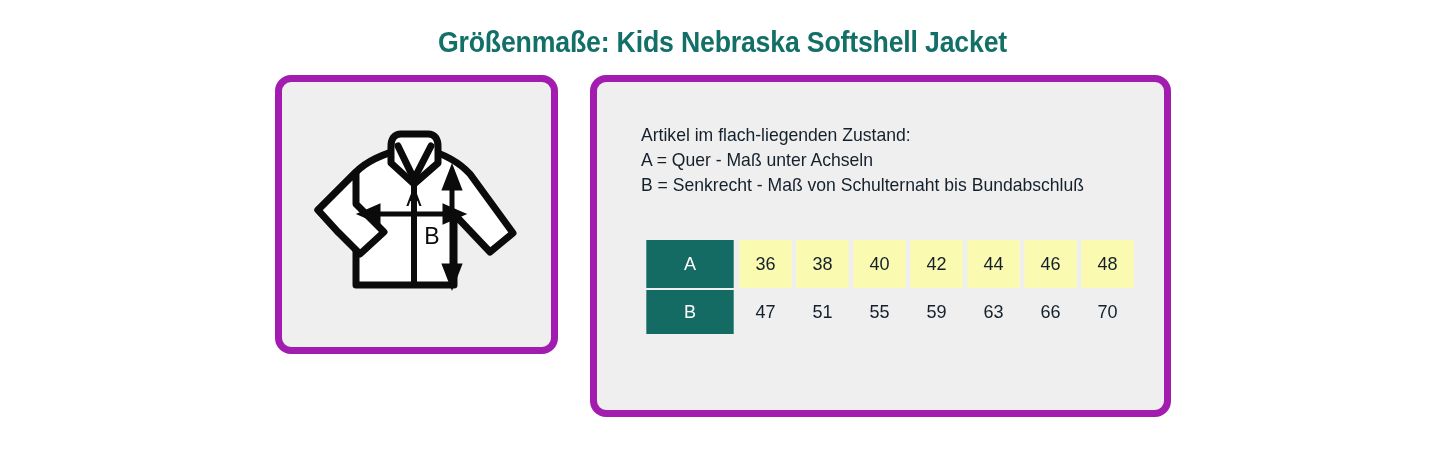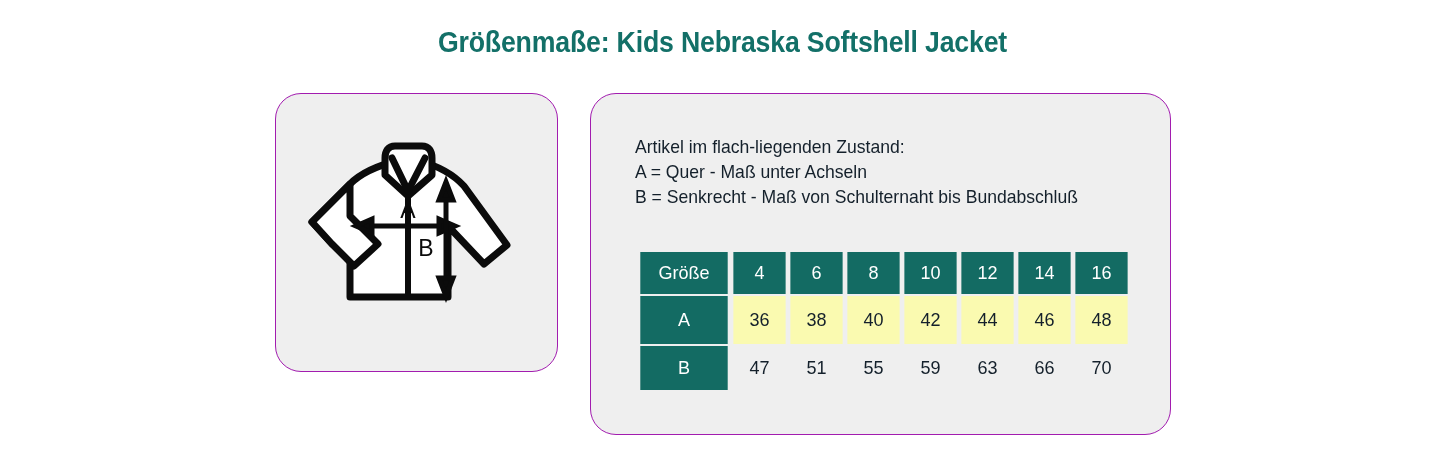--- a/index.html
+++ b/index.html
@@ -32,24 +32,23 @@
     font-weight: bold;
     letter-spacing: -0.2px;
     transform: scaleX(0.92);
     white-space: nowrap;
   }
 
   
   .panel {
     position: absolute;
     background: #efefef;
-    border: 1px solid #a21caf;
-    border-radius: 26px;
+    border: 7px solid #a21caf;
+    border-radius: 16px;
     box-sizing: border-box;
-    margin-top: 18px;
   }
 
   #illustration-panel {
     left: 275px;
     top: 75px;
     width: 283px;
     height: 279px;
   }
 
   #measurements-panel {
@@ -193,30 +192,20 @@
   <div class="panel" id="measurements-panel">
 
     <div id="legend-text">
       <div>Artikel im flach-liegenden Zustand:</div>
       <div>A = Quer - Maß unter Achseln</div>
       <div>B = Senkrecht - Maß von Schulternaht bis Bundabschluß</div>
     </div>
 
     <table id="size-table">
       <tbody>
-        <tr class="row-head">
-          <td class="cell-head col-label">Größe</td>
-          <td class="cell-head col-size">4</td>
-          <td class="cell-head col-size">6</td>
-          <td class="cell-head col-size">8</td>
-          <td class="cell-head col-size">10</td>
-          <td class="cell-head col-size">12</td>
-          <td class="cell-head col-size">14</td>
-          <td class="cell-head col-size">16</td>
-        </tr>
 
         <tr class="row-a">
           <td class="cell-rowlabel col-label">A</td>
           <td class="cell-a col-size">36</td>
           <td class="cell-a col-size">38</td>
           <td class="cell-a col-size">40</td>
           <td class="cell-a col-size">42</td>
           <td class="cell-a col-size">44</td>
           <td class="cell-a col-size">46</td>
           <td class="cell-a col-size">48</td>

